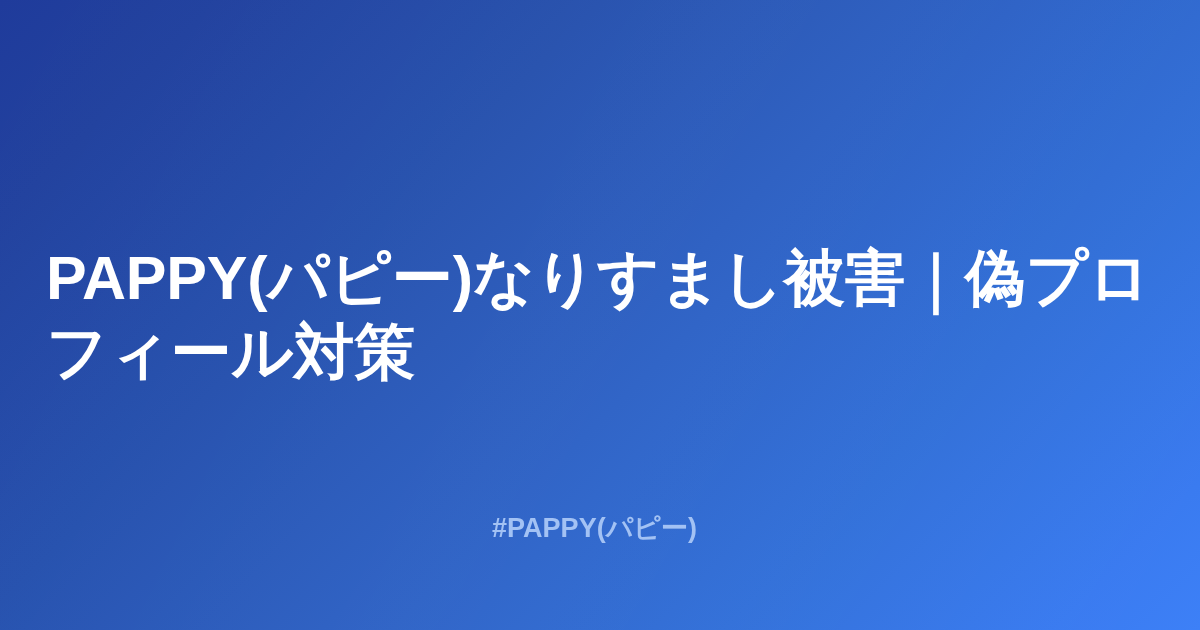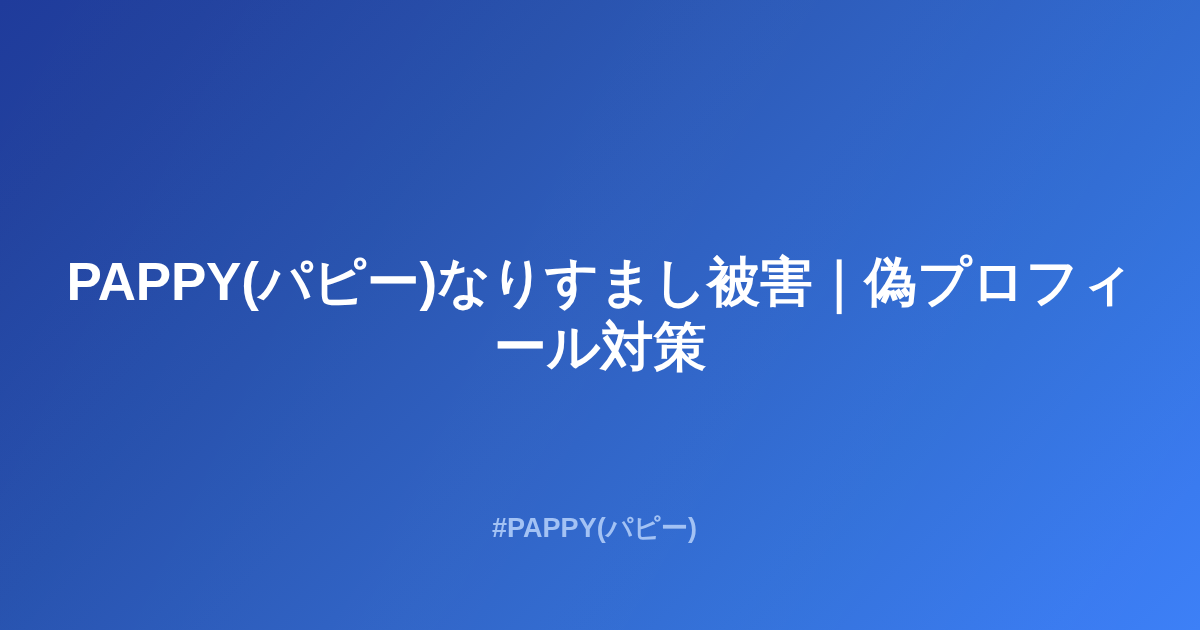--- a/index.html
+++ b/index.html
@@ -54,25 +54,25 @@
     box-sizing: border-box;
     padding: 0 46px;
     display: flex;
     flex-direction: column;
     align-items: center;
   }
 
   .og-title {
     margin: 0;
     width: 100%;
-    text-align: center;
+    text-align: left;
     color: #ffffff;
     font-family: "Liberation Sans", "DejaVu Sans", sans-serif;
     font-weight: 700;
-    font-size: 53px;
+    font-size: 61px;
     line-height: 1.22;
     letter-spacing: -0.2px;
     word-break: break-all;
     overflow-wrap: anywhere;
   }
 
   .og-tag-wrap {
     position: absolute;
     left: 0;
     right: 11px;

